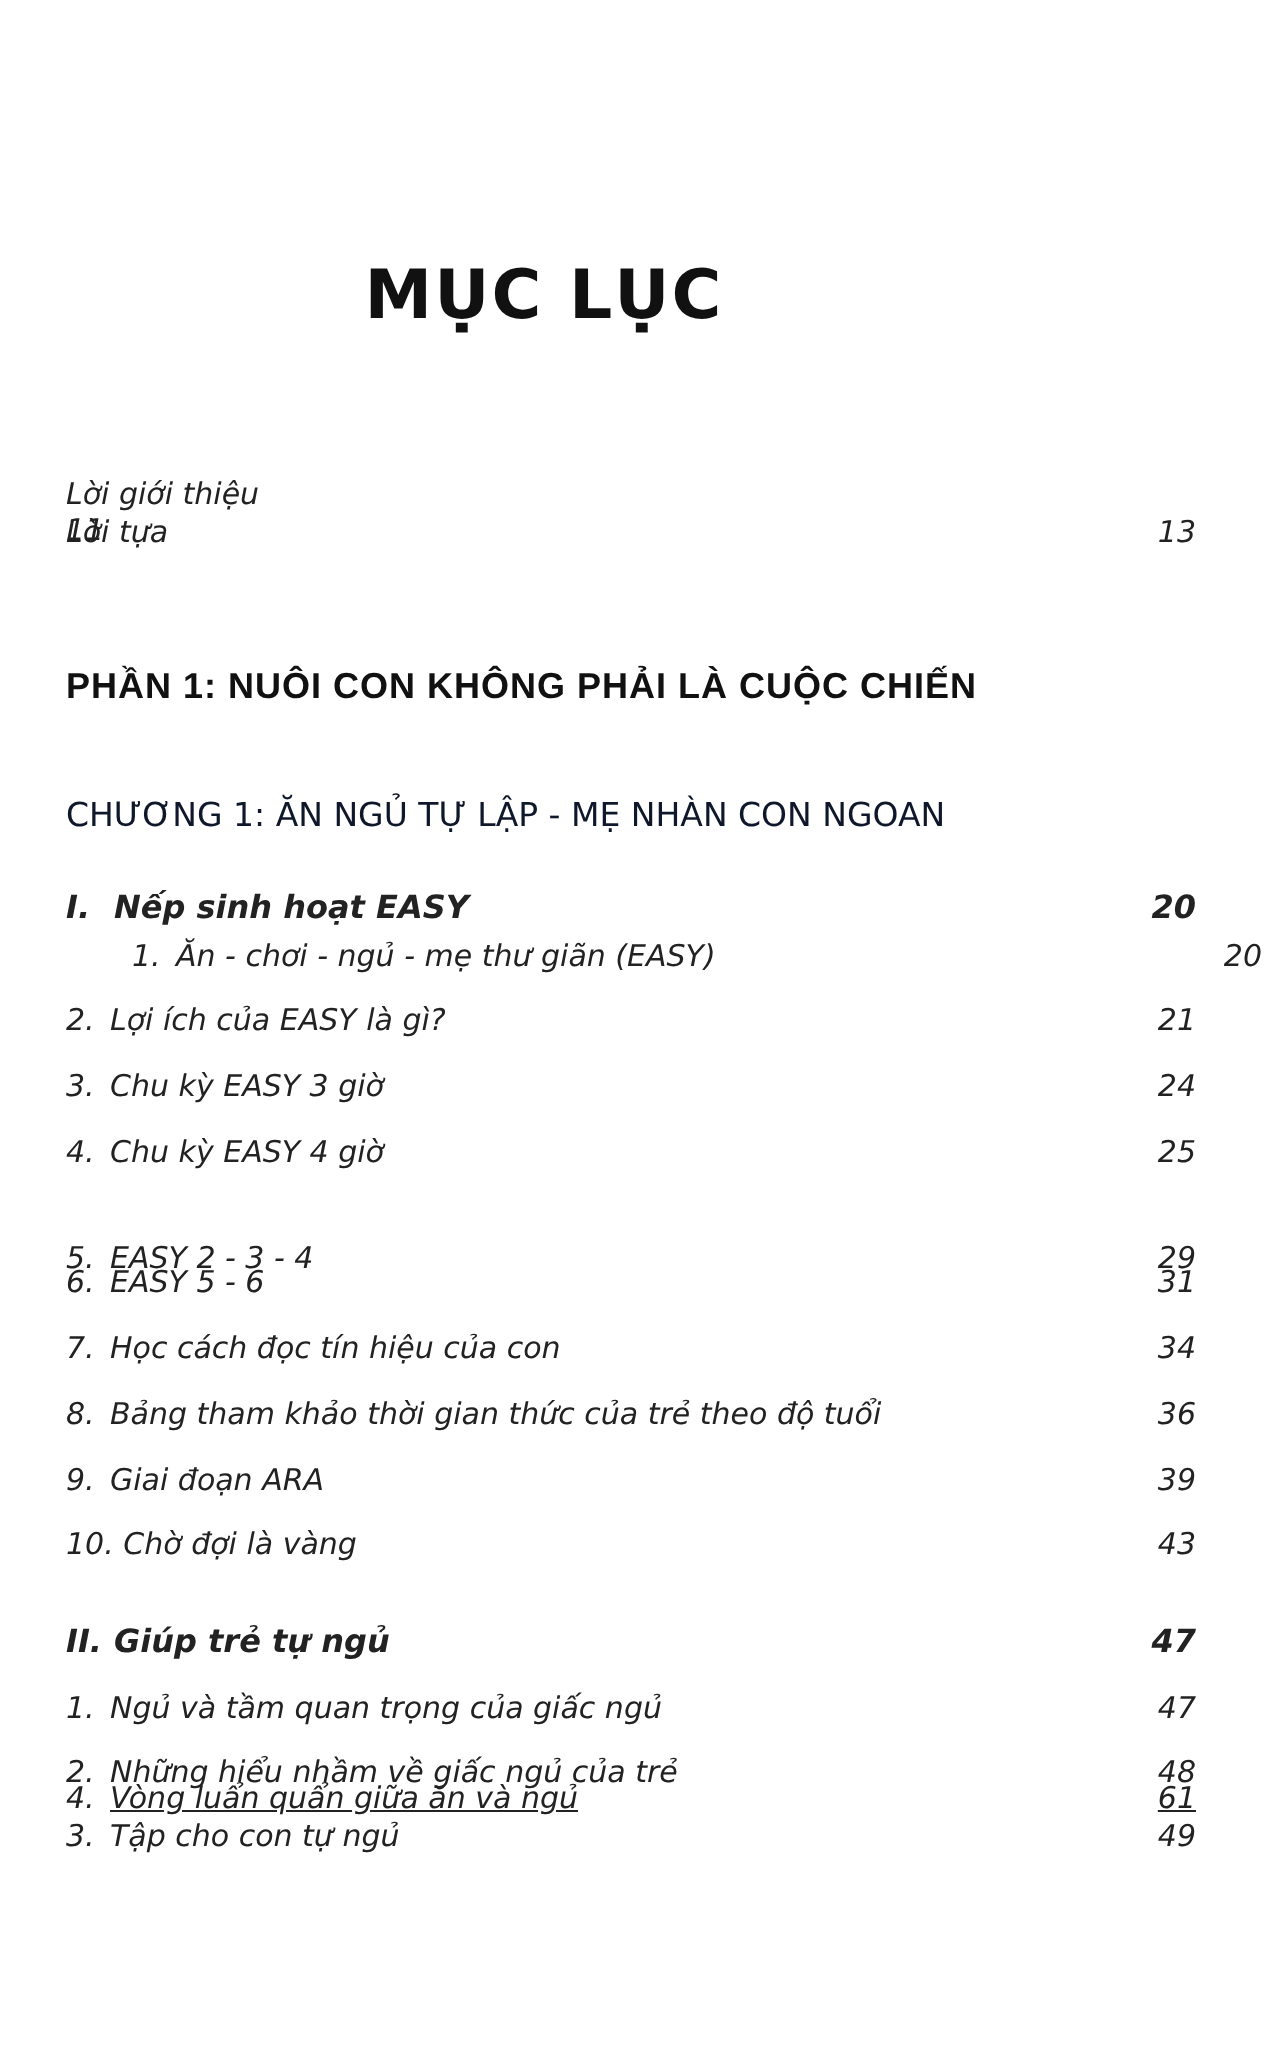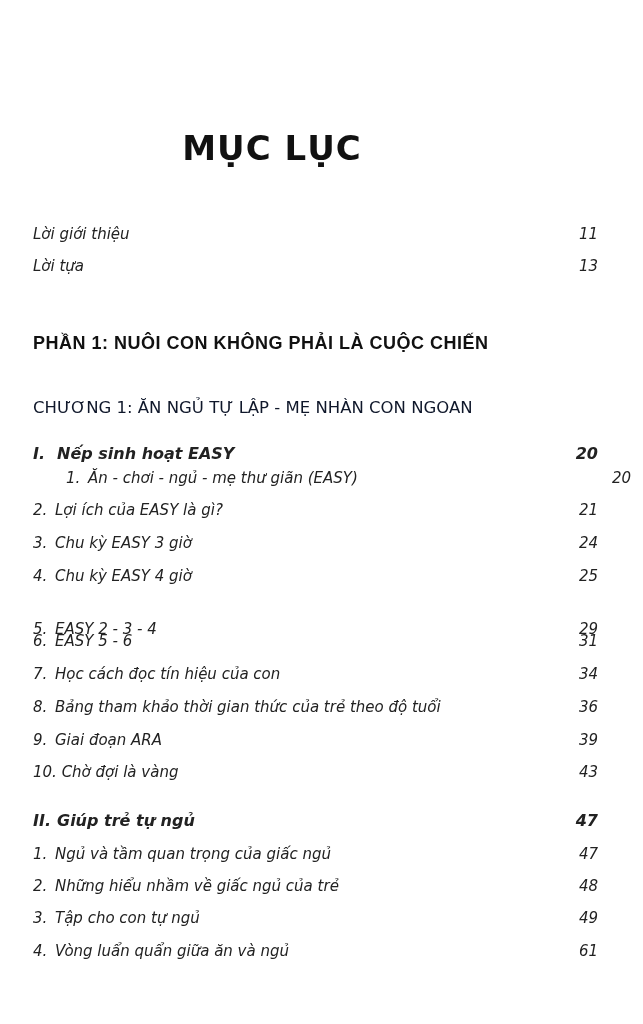--- a/index.html
+++ b/index.html
@@ -44,21 +44,21 @@
     font-family: "DejaVu Sans", sans-serif;
     font-size: 16.5px;
     color: #0f172a;
   }
 </style>
 </head>
 <body>
 
 <div class="title">MỤC LỤC</div>
 
-<div class="row" style="top:225px;">
+<div class="row" style="top:238px;flex-direction:column;">
   <span>Lời giới thiệu</span>
   <span>11</span>
 </div>
 <div class="row" style="top:257px;">
   <span>Lời tựa</span>
   <span>13</span>
 </div>
 
 <div class="part">PHẦN 1: NUÔI CON KHÔNG PHẢI LÀ CUỘC CHIẾN</div>
 <div class="chapter">CHƯƠNG 1: ĂN NGỦ TỰ LẬP - MẸ NHÀN CON NGOAN</div>
@@ -117,16 +117,16 @@
   <span>47</span>
 </div>
 <div class="row" style="top:877px;">
   <span><span class="num">2.</span><span>Những hiểu nhầm về giấc ngủ của trẻ</span></span>
   <span>48</span>
 </div>
 <div class="row" style="top:909px;">
   <span><span class="num">3.</span><span>Tập cho con tự ngủ</span></span>
   <span>49</span>
 </div>
-<div class="row" style="top:942px;">
+<div class="row" style="top:890px;text-decoration:underline;">
   <span><span class="num">4.</span><span>Vòng luẩn quẩn giữa ăn và ngủ</span></span>
   <span>61</span>
 </div>
 
 </body></html>

